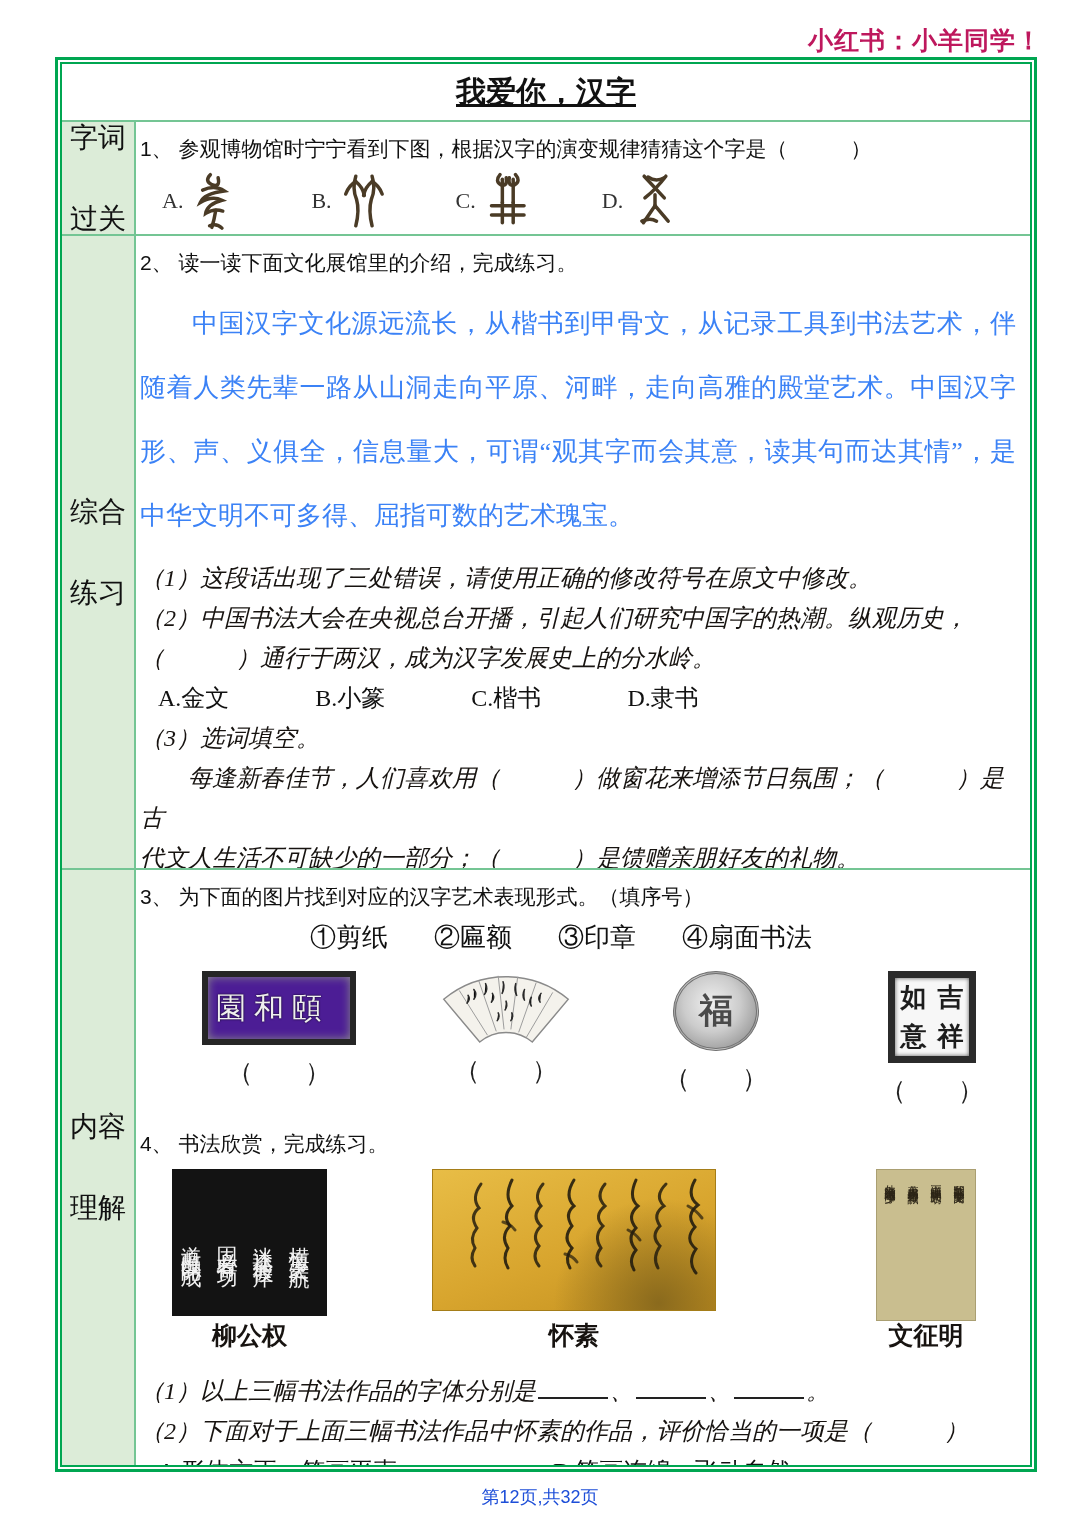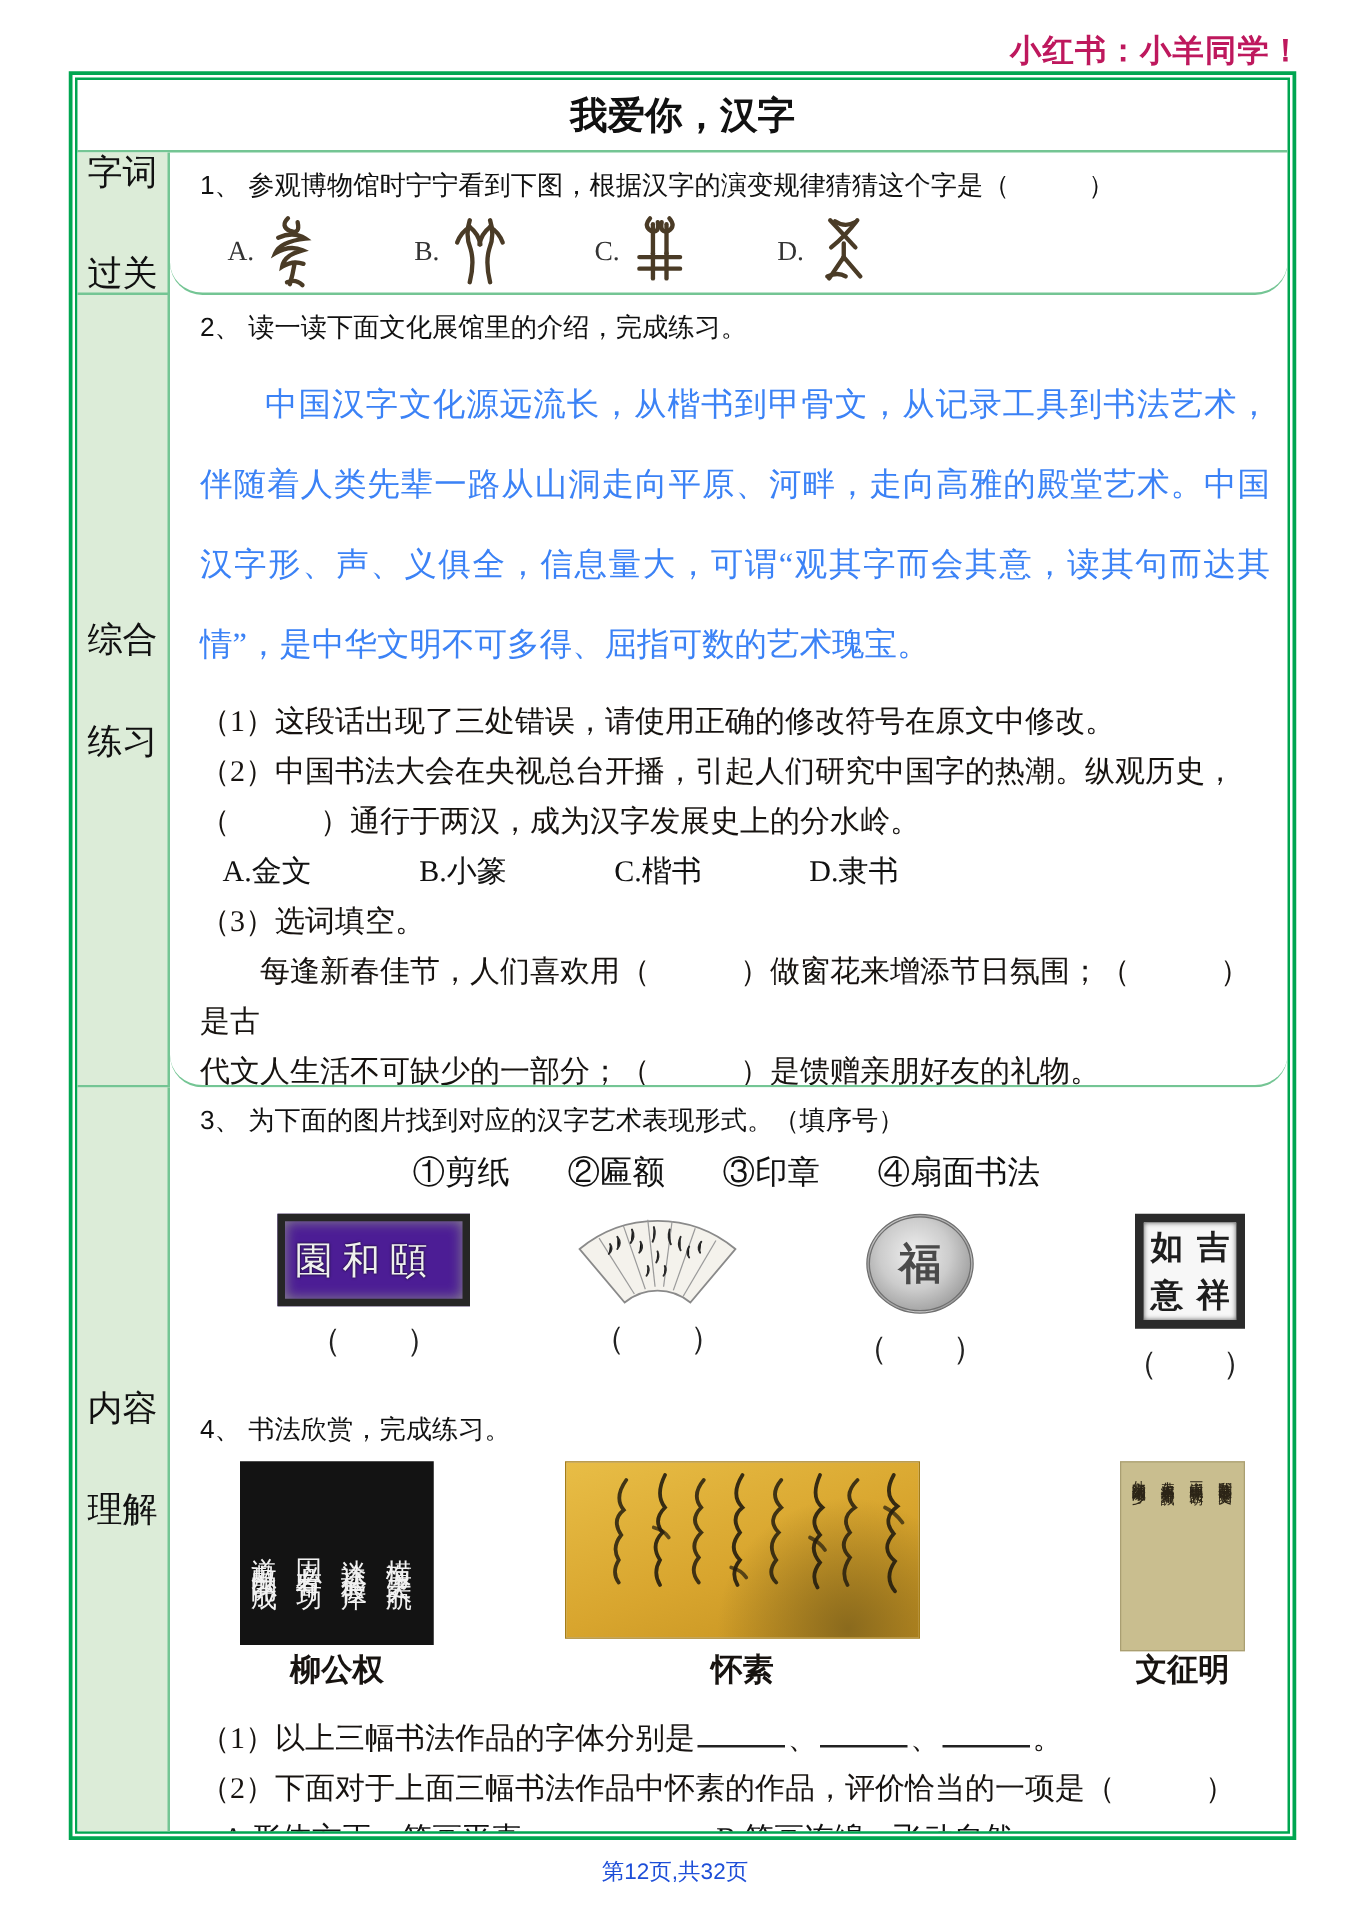--- a/index.html
+++ b/index.html
@@ -14,39 +14,39 @@
   .sheet{
     position:absolute;left:55px;top:57px;width:982px;height:1415px;
     border:3px solid #00a651;padding:2px;box-sizing:border-box;background:#fff;
   }
   .sheet-inner{
     border:2px solid #00a651;width:100%;height:100%;box-sizing:border-box;
     display:grid;grid-template-columns:74px 1fr;grid-template-rows:58px 114px 634px 1fr;
   }
   .title-row{
     grid-column:1/3;border-bottom:2px solid #74c594;display:flex;
-    align-items:center;justify-content:center;font-size:30px;font-weight:bold;
+    align-items:center;justify-content:center;font-size:30px;font-weight:bold;text-decoration:underline;
   }
   .label-cell{
     background:#dcecd8;border-right:2px solid #74c594;border-bottom:2px solid #74c594;
     display:flex;flex-direction:column;align-items:center;justify-content:center;
     gap:43px;font-size:28px;
   }
   .label-cell.last{border-bottom:none;}
   .content-cell{
-    border-bottom:2px solid #74c594;padding:12px 14px 0 24px;box-sizing:border-box;
-    position:relative;overflow:hidden;border-radius:26px;
+    border-bottom:2px solid #74c594;padding:12px 14px 0 4px;box-sizing:border-box;
+    position:relative;overflow:hidden;
   }
   .content-cell.last{border-bottom:none;}
   .q-head{font-size:21px;line-height:30px;}
   .passage{
     font-family:"Liberation Serif",serif;font-size:26px;line-height:64px;
     text-indent:2em;text-align:justify;margin-top:14px;color:#3b82f6;
   }
-  .subline{font-family:"Liberation Serif",serif;font-size:24px;line-height:40px;color:#171310;}
+  .subline{font-family:"Liberation Serif",serif;font-size:24px;line-height:40px;color:#171310;font-style:italic;}
   .opt-row{display:flex;gap:86px;padding-left:18px;font-family:Liberation Serif, serif;font-size:24px;line-height:40px;}
   .opt-row.q4{gap:0;}
   .opt-row.q4 .col1{width:395px;}
   
   .oracle-row{display:flex;align-items:flex-start;margin-top:6px;padding-left:22px;gap:70px;}
   .oracle-opt{display:flex;align-items:center;gap:6px;}
   .oracle-letter{font-family:"Liberation Serif",serif;font-size:22px;color:#333;}
   .oracle-glyph svg{display:block;}
   
   .forms-line{display:flex;gap:46px;padding-left:170px;margin-top:8px;

